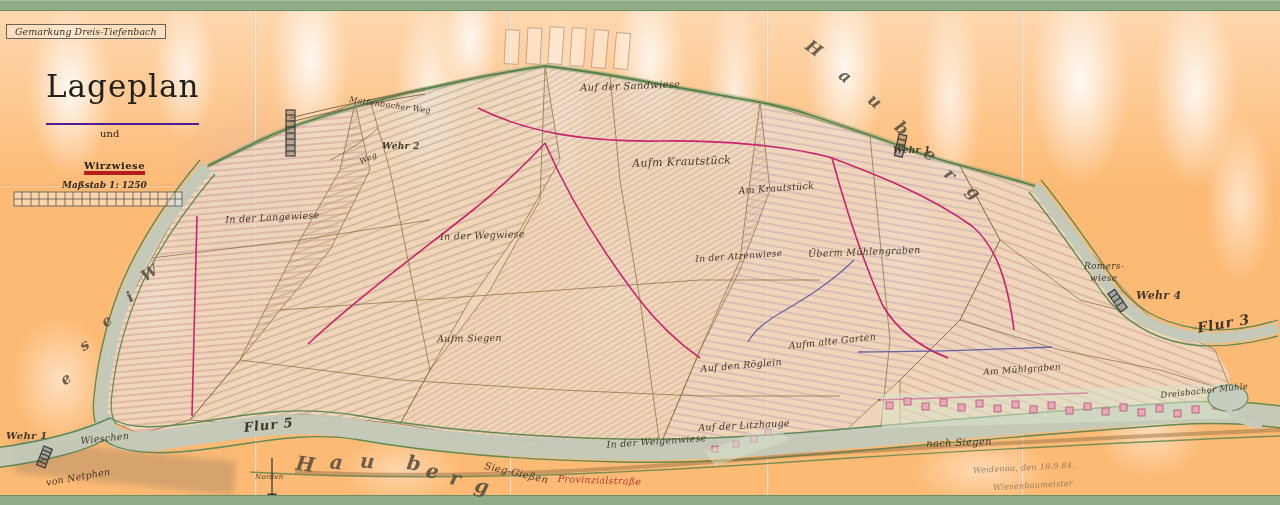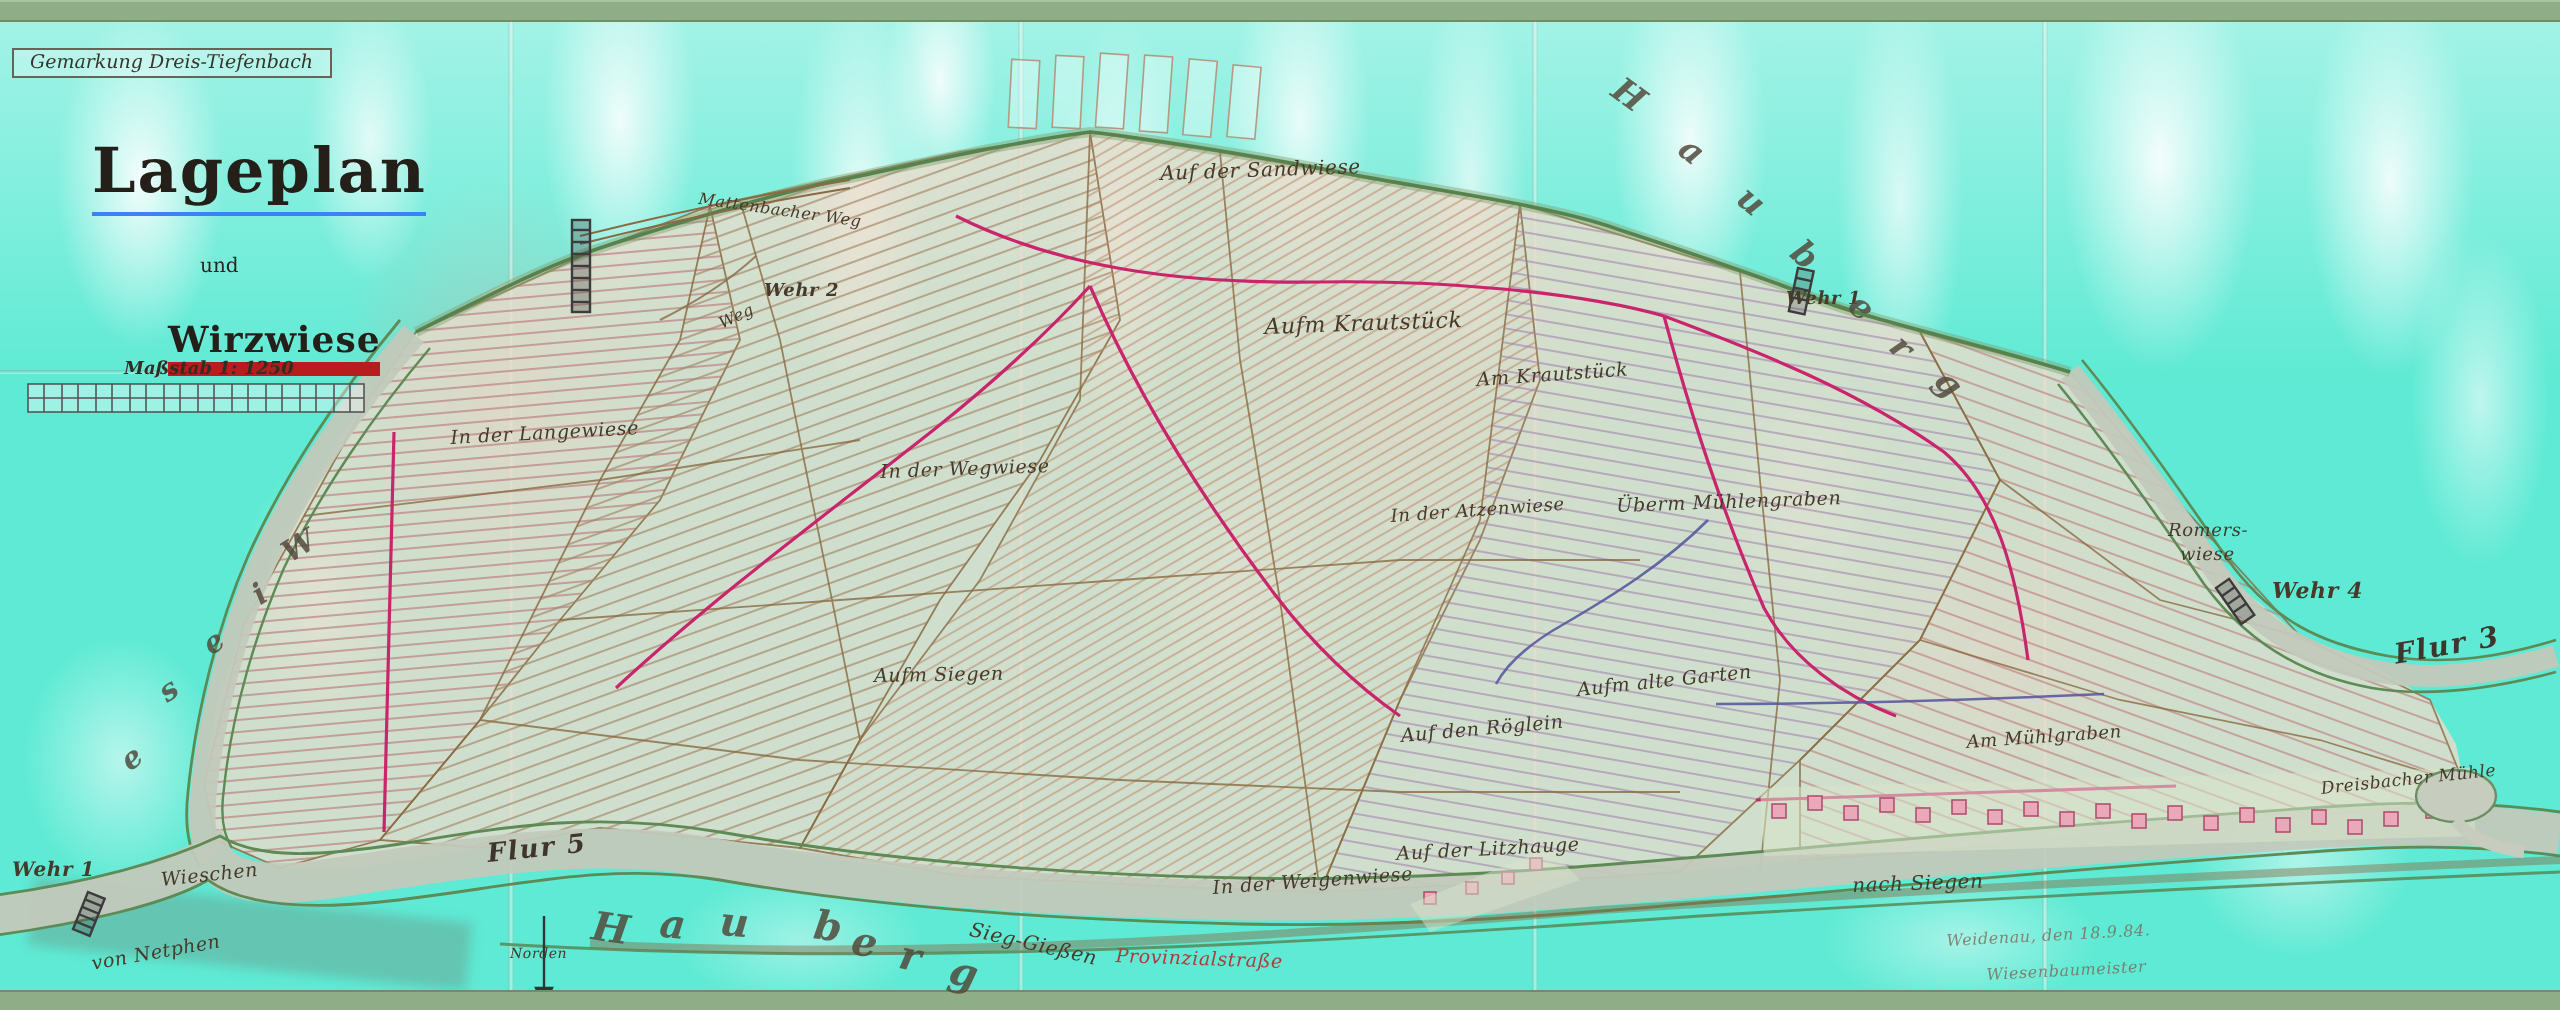--- a/index.html
+++ b/index.html
@@ -1,17 +1,17 @@
 <!DOCTYPE html>
 <html><head>
 <meta charset="utf-8">
 <style>
   html,body{margin:0;padding:0;background:#888;}
   .sheet{position:relative;width:1280px;height:505px;overflow:hidden;
-    background-color:#5eead4;
+    background-color:#fdba74;
     font-family:"DejaVu Serif", serif;}
   .mottle{position:absolute;inset:0;
     background-image:
       linear-gradient(180deg, rgba(255,255,255,.45), rgba(255,255,255,0) 38%),
       radial-gradient(ellipse 60px 120px at 70px 90px, rgba(255,255,255,.9), rgba(255,255,255,0) 70%),
       radial-gradient(ellipse 45px 100px at 185px 70px, rgba(255,255,255,.75), rgba(255,255,255,0) 70%),
       radial-gradient(ellipse 55px 130px at 310px 60px, rgba(255,255,255,.85), rgba(255,255,255,0) 70%),
       radial-gradient(ellipse 50px 150px at 430px 100px, rgba(255,255,255,.8), rgba(255,255,255,0) 70%),
       radial-gradient(ellipse 40px 90px at 470px 40px, rgba(255,255,255,.85), rgba(255,255,255,0) 70%),
       radial-gradient(ellipse 45px 160px at 560px 120px, rgba(255,255,255,.6), rgba(255,255,255,0) 70%),
@@ -39,24 +39,24 @@
     background:linear-gradient(90deg, rgba(110,80,60,.16), rgba(255,255,255,.5), rgba(110,80,60,.10));}
   .seam-h{position:absolute;height:2px;background:linear-gradient(180deg, rgba(110,80,60,.18), rgba(255,255,255,.4));}
   svg.linework{position:absolute;left:0;top:0;}
   .lbl{position:absolute;font-style:italic;font-size:9.5px;color:#463a2a;white-space:nowrap;transform-origin:left top;letter-spacing:.3px;}
   .lbl.red{color:#b23a3a;}
   .lbl.pencil{color:#7a6a58;opacity:.8;font-size:8px;}
   .lbl.bold{font-weight:bold;}
   .flur{position:absolute;font-style:italic;font-size:13px;font-weight:bold;color:#3f352a;white-space:nowrap;transform-origin:left top;letter-spacing:1px;}
   .bigletter{position:absolute;font-style:italic;font-size:17px;color:rgba(82,74,60,.85);transform-origin:center;font-weight:bold;}
   .gem-box{position:absolute;left:6px;top:24px;border:1px solid #6a6257;padding:1px 8px;font-size:9.5px;font-style:italic;color:#3a332a;background:rgba(255,255,255,.25);white-space:nowrap;}
-  .title{position:absolute;left:46px;top:68px;font-size:31px;font-weight:bold;color:#241f18;border-bottom:2px solid #3b82f6;padding-bottom:2px;letter-spacing:1px;}
+  .title{position:absolute;left:46px;top:68px;font-size:31px;font-weight:normal;color:#241f18;border-bottom:2px solid #4c1d95;padding-bottom:19px;letter-spacing:1px;}
   .title-und{position:absolute;left:178px;top:148px;font-size:10px;color:#2c261e;}
   .title2{position:absolute;left:28px;top:188px;font-size:13.5px;font-weight:bold;color:#241f18;border-bottom:1px solid #241f18;letter-spacing:.5px;}
-  .title3{position:absolute;left:148px;top:248px;font-size:18px;font-weight:bold;color:#241f18;border-bottom:7px solid #b91c1c;letter-spacing:.5px;}
+  .title3{position:absolute;left:148px;top:248px;font-size:10px;font-weight:bold;color:#241f18;border-bottom:4px solid #b91c1c;letter-spacing:.5px;}
   .scale-lbl{position:absolute;left:62px;top:180px;font-size:9px;font-style:italic;font-weight:bold;color:#332c22;}
   .shade{position:absolute;background:rgba(110,100,90,.28);filter:blur(3px);}
 </style>
 </head>
 <body>
 
 <div class="sheet">
   <div class="mottle"></div>
 
   <div class="seam-v" style="left:254px"></div>

